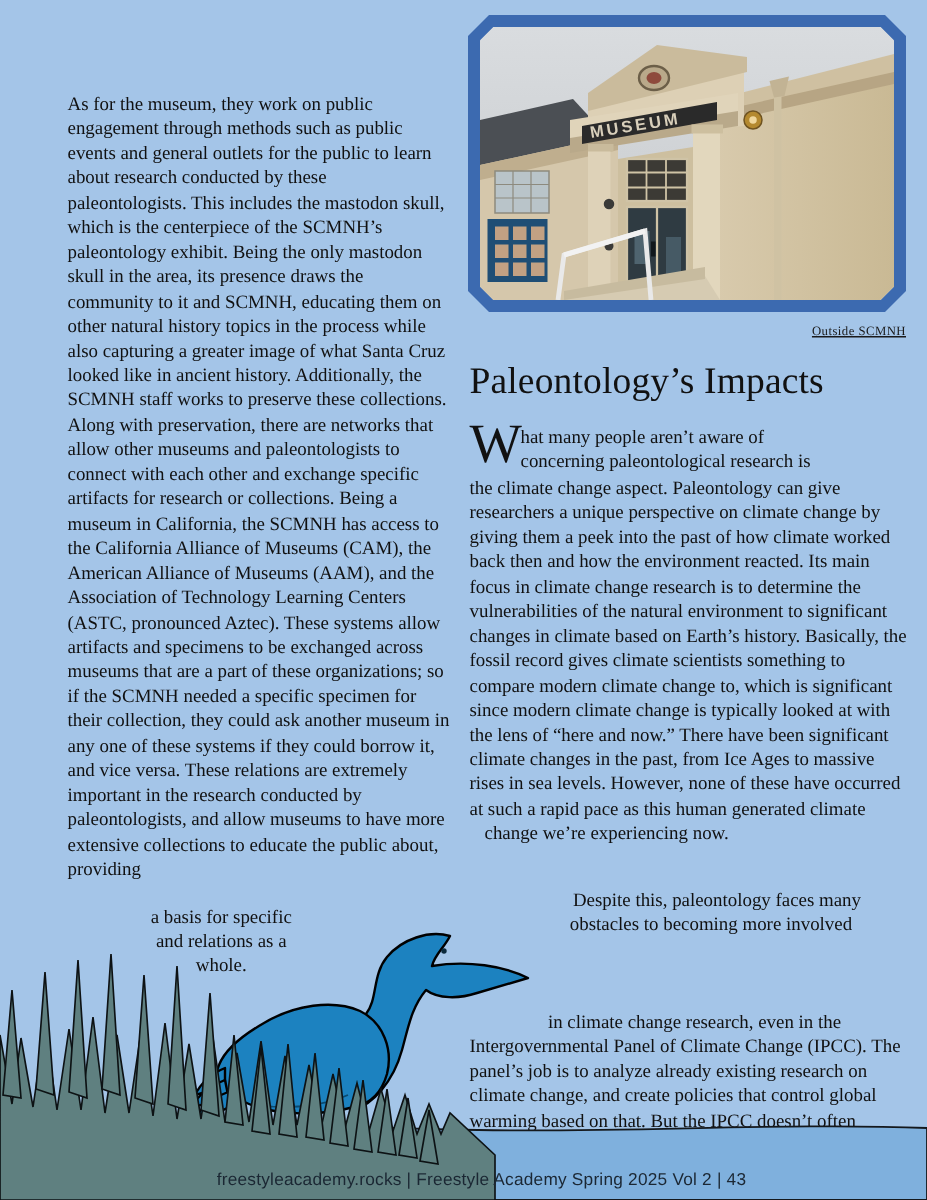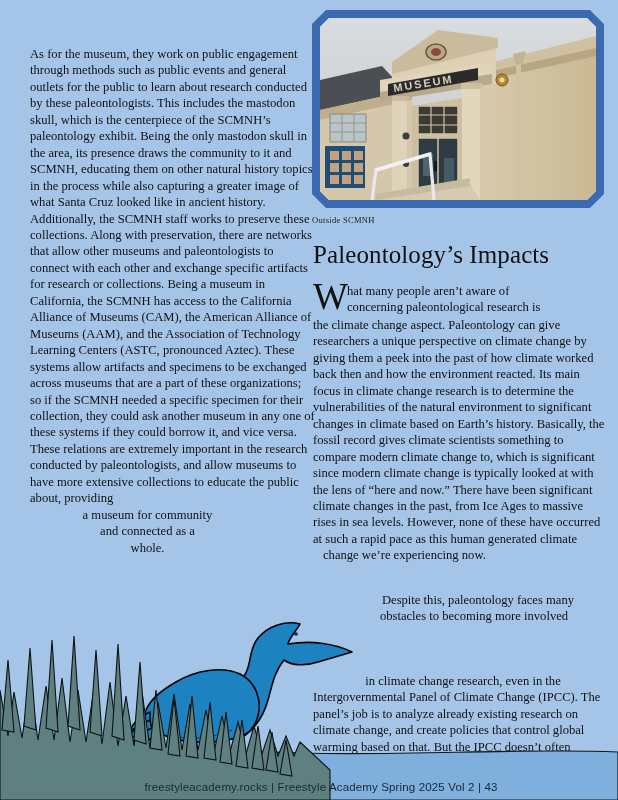--- a/index.html
+++ b/index.html
@@ -39,38 +39,39 @@
     clip-path: polygon(9px 0, calc(100% - 9px) 0, 100% 9px, 100% calc(100% - 9px), calc(100% - 9px) 100%, 9px 100%, 0 calc(100% - 9px), 0 9px);
     background: #cfd3d8;
   }
   .photo-inner svg { display: block; width: 100%; height: 100%; }
 
   .photo-caption {
     position: absolute;
     left: 312px;
     top: 215px;
     width: 292px;
-    text-align: left;
+    text-align: right;
     font-family: "Liberation Serif", "DejaVu Serif", serif;
     font-size: 8.5px;
     letter-spacing: 0.3px;
     color: #1a1a1a;
+    text-decoration: underline;
   }
 
   
   .col-left {
     position: absolute;
     left: 30px;
     top: 46px;
     width: 285px;
     font-size: 12.6px;
     line-height: 16.45px;
     text-align: left;
   }
-  .col-left p { margin: 0; }
+  .col-left p { margin: 15px; }
   .col-left .centered-tail {
     text-align: center;
     width: 235px;
   }
 
   .section-title {
     position: absolute;
     left: 313px;
     top: 240px;
     width: 292px;
@@ -248,22 +249,22 @@
         <path d="M56,152 L110,136" fill="none" stroke="#f2f2f2" stroke-width="3.4"></path>
       </svg>
     </div>
   </div>
 
   <div class="photo-caption">Outside SCMNH</div>
 
   <div class="col-left">
     <p>As for the museum, they work on public engagement through methods such as public events and general outlets for the public to learn about research conducted by these paleontologists. This includes the mastodon skull, which is the centerpiece of the SCMNH’s paleontology exhibit. Being the only mastodon skull in the area, its presence draws the community to it and SCMNH, educating them on other natural history topics in the process while also capturing a greater image of what Santa Cruz looked like in ancient history. Additionally, the SCMNH staff works to preserve these collections. Along with preservation, there are networks that allow other museums and paleontologists to connect with each other and exchange specific artifacts for research or collections. Being a museum in California, the SCMNH has access to the California Alliance of Museums (CAM), the American Alliance of Museums (AAM), and the Association of Technology Learning Centers (ASTC, pronounced Aztec). These systems allow artifacts and specimens to be exchanged across museums that are a part of these organizations; so if the SCMNH needed a specific specimen for their collection, they could ask another museum in any one of these systems if they could borrow it, and vice versa. These relations are extremely important in the research conducted by paleontologists, and allow museums to have more extensive collections to educate the public about, providing</p>
     <div class="centered-tail">
-      <div>a museum for community</div>
-      <div>and connected as a</div>
+      <div>a basis for specific</div>
+      <div>and relations as a</div>
       <div>whole.</div>
     </div>
   </div>
 
   <h2 class="section-title">Paleontology’s Impacts</h2>
 
   <div class="col-right">
     <div class="dropcap-block">
       <span class="dropcap">W</span>
       <span class="dropcap-l1">hat many people aren’t aware of</span>

